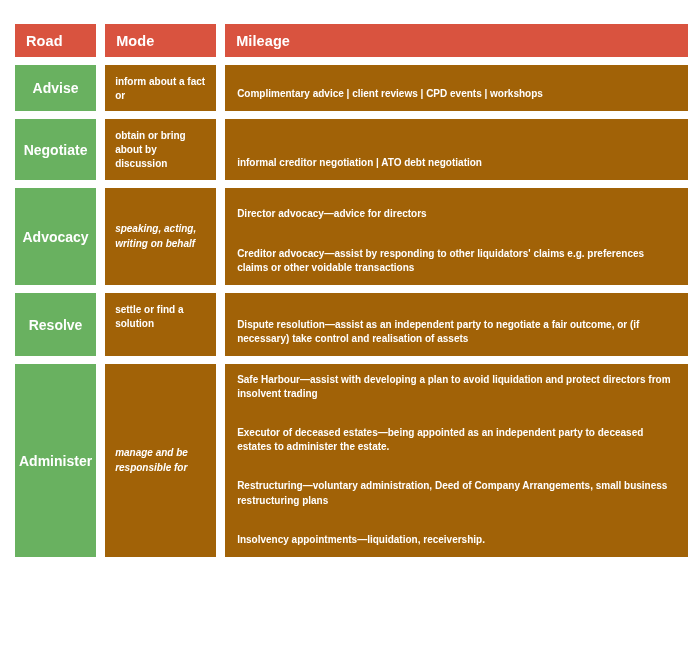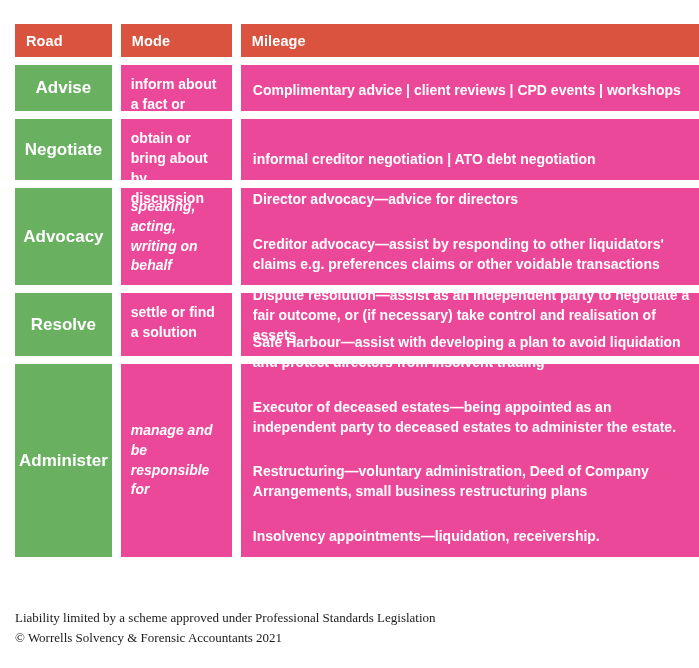--- a/index.html
+++ b/index.html
@@ -58,31 +58,31 @@
     font-size: 14.5px;
     font-weight: bold;
     letter-spacing: .1px;
   }
 
   
   .road {
     background: #69b160;
     align-items: center;
     justify-content: center;
-    font-size: 17px;
+    font-size: 14px;
     font-weight: bold;
     text-align: center;
     padding: 0 4px;
   }
 
   
   .blue {
-    background: #ec4899;
+    background: #a16207;
     flex-direction: column;
-    font-size: 14px;
+    font-size: 10px;
     font-weight: bold;
     line-height: 1.42;
   }
   .mode-cell {
     padding: 10px 10px 10px 10px;
     justify-content: flex-start;
   }
   .mode-cell.mid { justify-content: center; padding-top: 0; padding-bottom: 0; font-style: italic; }
   .mile-cell {
     padding: 10px 12px;
@@ -204,18 +204,14 @@
             <p>Executor of deceased estates—being appointed as an independent party to deceased estates to administer the estate.</p>
             <p>Restructuring—voluntary administration, Deed of Company Arrangements, small business restructuring plans</p>
             <p>Insolvency appointments—liquidation, receivership.</p>
           </div>
         </td>
       </tr>
 
     </tbody>
   </table>
 
-  <div class="footer">
-    <div>Liability limited by a scheme approved under Professional Standards Legislation</div>
-    <div>© Worrells Solvency &amp; Forensic Accountants 2021</div>
-  </div>
 
 </div>
 
 </body></html>

